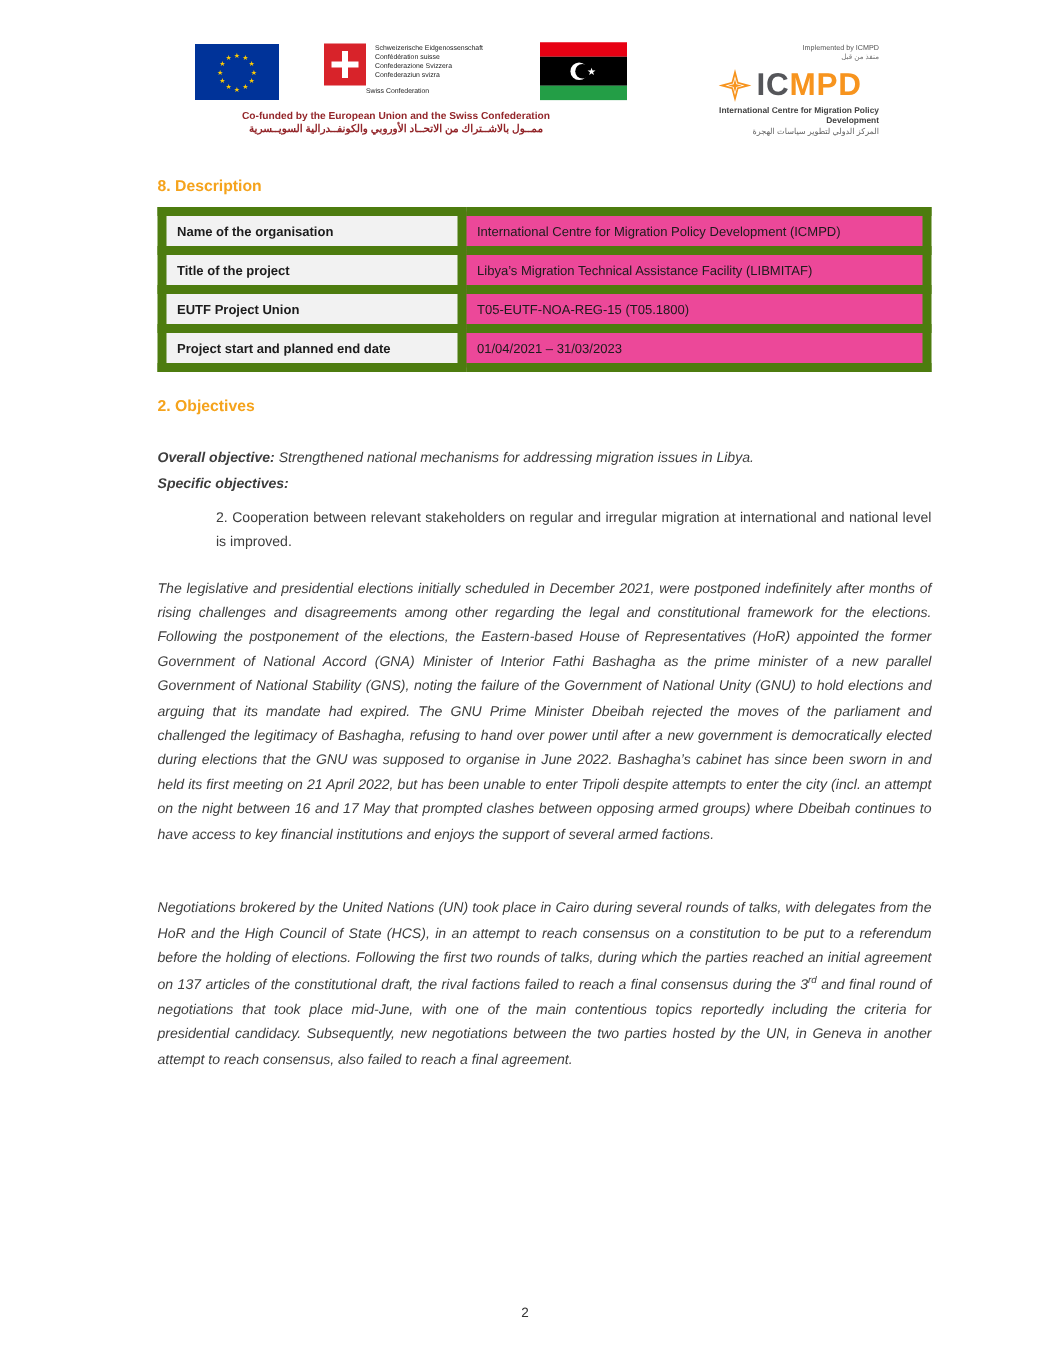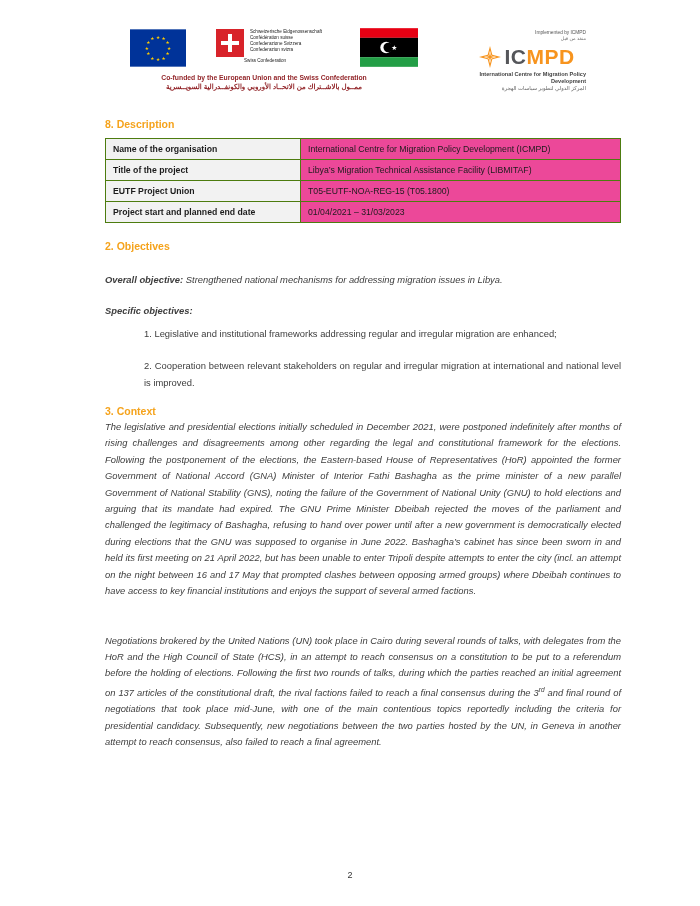--- a/index.html
+++ b/index.html
@@ -29,21 +29,21 @@
   .cofunded{position:absolute;top:73px;left:104px;width:320px;text-align:center;}
   .cofunded-en{font-size:6.8px;font-weight:bold;color:#93262a;line-height:9px;}
   .cofunded-ar{font-size:7px;font-weight:bold;color:#93262a;line-height:10px;direction:rtl;}
   
   .content{position:absolute;top:118px;left:105px;width:516px;}
   .section-heading{color:#f5a31c;font-size:10.5px;font-weight:bold;margin:0 0 8px 0;}
   .gap-md{height:17px;}
   .gap-sm{height:6px;}
   
   table.desc-table{border-collapse:collapse;width:100%;font-size:8.7px;color:#1c1c1c;}
-  table.desc-table td{border:1px solid #4d7c0f;padding:3px 7px;height:14px;vertical-align:middle;}
+  table.desc-table td{border:6px solid #4d7c0f;padding:3px 7px;height:14px;vertical-align:middle;}
   td.label-cell{width:180px;background:#f2f2f2;font-weight:bold;}
   td.value-cell{background:#ec4899;}
   .redacted-box{width:196px;height:13px;background:#0a0a0a;
     background-image:repeating-linear-gradient(45deg, rgba(255,255,255,0.18) 0 1px, transparent 1px 5px),
                      repeating-linear-gradient(-45deg, rgba(255,255,255,0.18) 0 1px, transparent 1px 5px);}
   
   .body-text{font-size:9.4px;line-height:16.4px;text-align:justify;color:#3d3d3d;margin:0;font-style:italic;}
   .bold{font-weight:bold;}
   .obj-item{margin:0 0 0 39px;font-size:9.4px;line-height:16.4px;text-align:justify;color:#3d3d3d;}
   .obj-item + .obj-item{margin-top:16px;}
@@ -144,29 +144,27 @@
           <td class="value-cell">01/04/2021 – 31/03/2023</td>
         </tr>
       </tbody>
     </table>
 
     <div class="gap-md"></div>
 
     <div class="section-heading" style="margin-bottom:20px;">2. Objectives</div>
 
     <p class="body-text"><span class="bold">Overall objective:</span><span> Strengthened national mechanisms for addressing migration issues in Libya.</span></p>
-    <p class="body-text bold" style="margin-top:15px;">Specific objectives:</p>
+    <p class="body-text bold" style="margin-top:1px;">Specific objectives:</p>
 
     <div class="gap-sm"></div>
-    <p class="obj-item">1. Legislative and institutional frameworks addressing regular and irregular migration are enhanced;</p>
     <p class="obj-item">2. Cooperation between relevant stakeholders on regular and irregular migration at international and national level is improved.</p>
 
     <div style="height:14px;"></div>
 
-    <div class="section-heading" style="margin-bottom:2px;">3. Context</div>
 
     <p class="body-text">The legislative and presidential elections initially scheduled in December 2021, were postponed indefinitely after months of rising challenges and disagreements among other regarding the legal and constitutional framework for the elections. Following the postponement of the elections, the Eastern-based House of Representatives (HoR) appointed the former Government of National Accord (GNA) Minister of Interior Fathi Bashagha as the prime minister of a new parallel Government of National Stability (GNS), noting the failure of the Government of National Unity (GNU) to hold elections and arguing that its mandate had expired. The GNU Prime Minister Dbeibah rejected the moves of the parliament and challenged the legitimacy of Bashagha, refusing to hand over power until after a new government is democratically elected during elections that the GNU was supposed to organise in June 2022. Bashagha’s cabinet has since been sworn in and held its first meeting on 21 April 2022, but has been unable to enter Tripoli despite attempts to enter the city (incl. an attempt on the night between 16 and 17 May that prompted clashes between opposing armed groups) where Dbeibah continues to have access to key financial institutions and enjoys the support of several armed factions.</p>
 
     <p class="body-text para2"><span>Negotiations brokered by the United Nations (UN) took place in Cairo during several rounds of talks, with delegates from the HoR and the High Council of State (HCS), in an attempt to reach consensus on a constitution to be put to a referendum before the holding of elections. Following the first two rounds of talks, during which the parties reached an initial agreement on 137 articles of the constitutional draft, the rival factions failed to reach a final consensus during the 3</span><sup>rd</sup><span> and final round of negotiations that took place mid-June, with one of the main contentious topics reportedly including the criteria for presidential candidacy. Subsequently, new negotiations between the two parties hosted by the UN, in Geneva in another attempt to reach consensus, also failed to reach a final agreement.</span></p>
 
   </div>
 
   <div class="page-number">2</div>
 
 </div>

